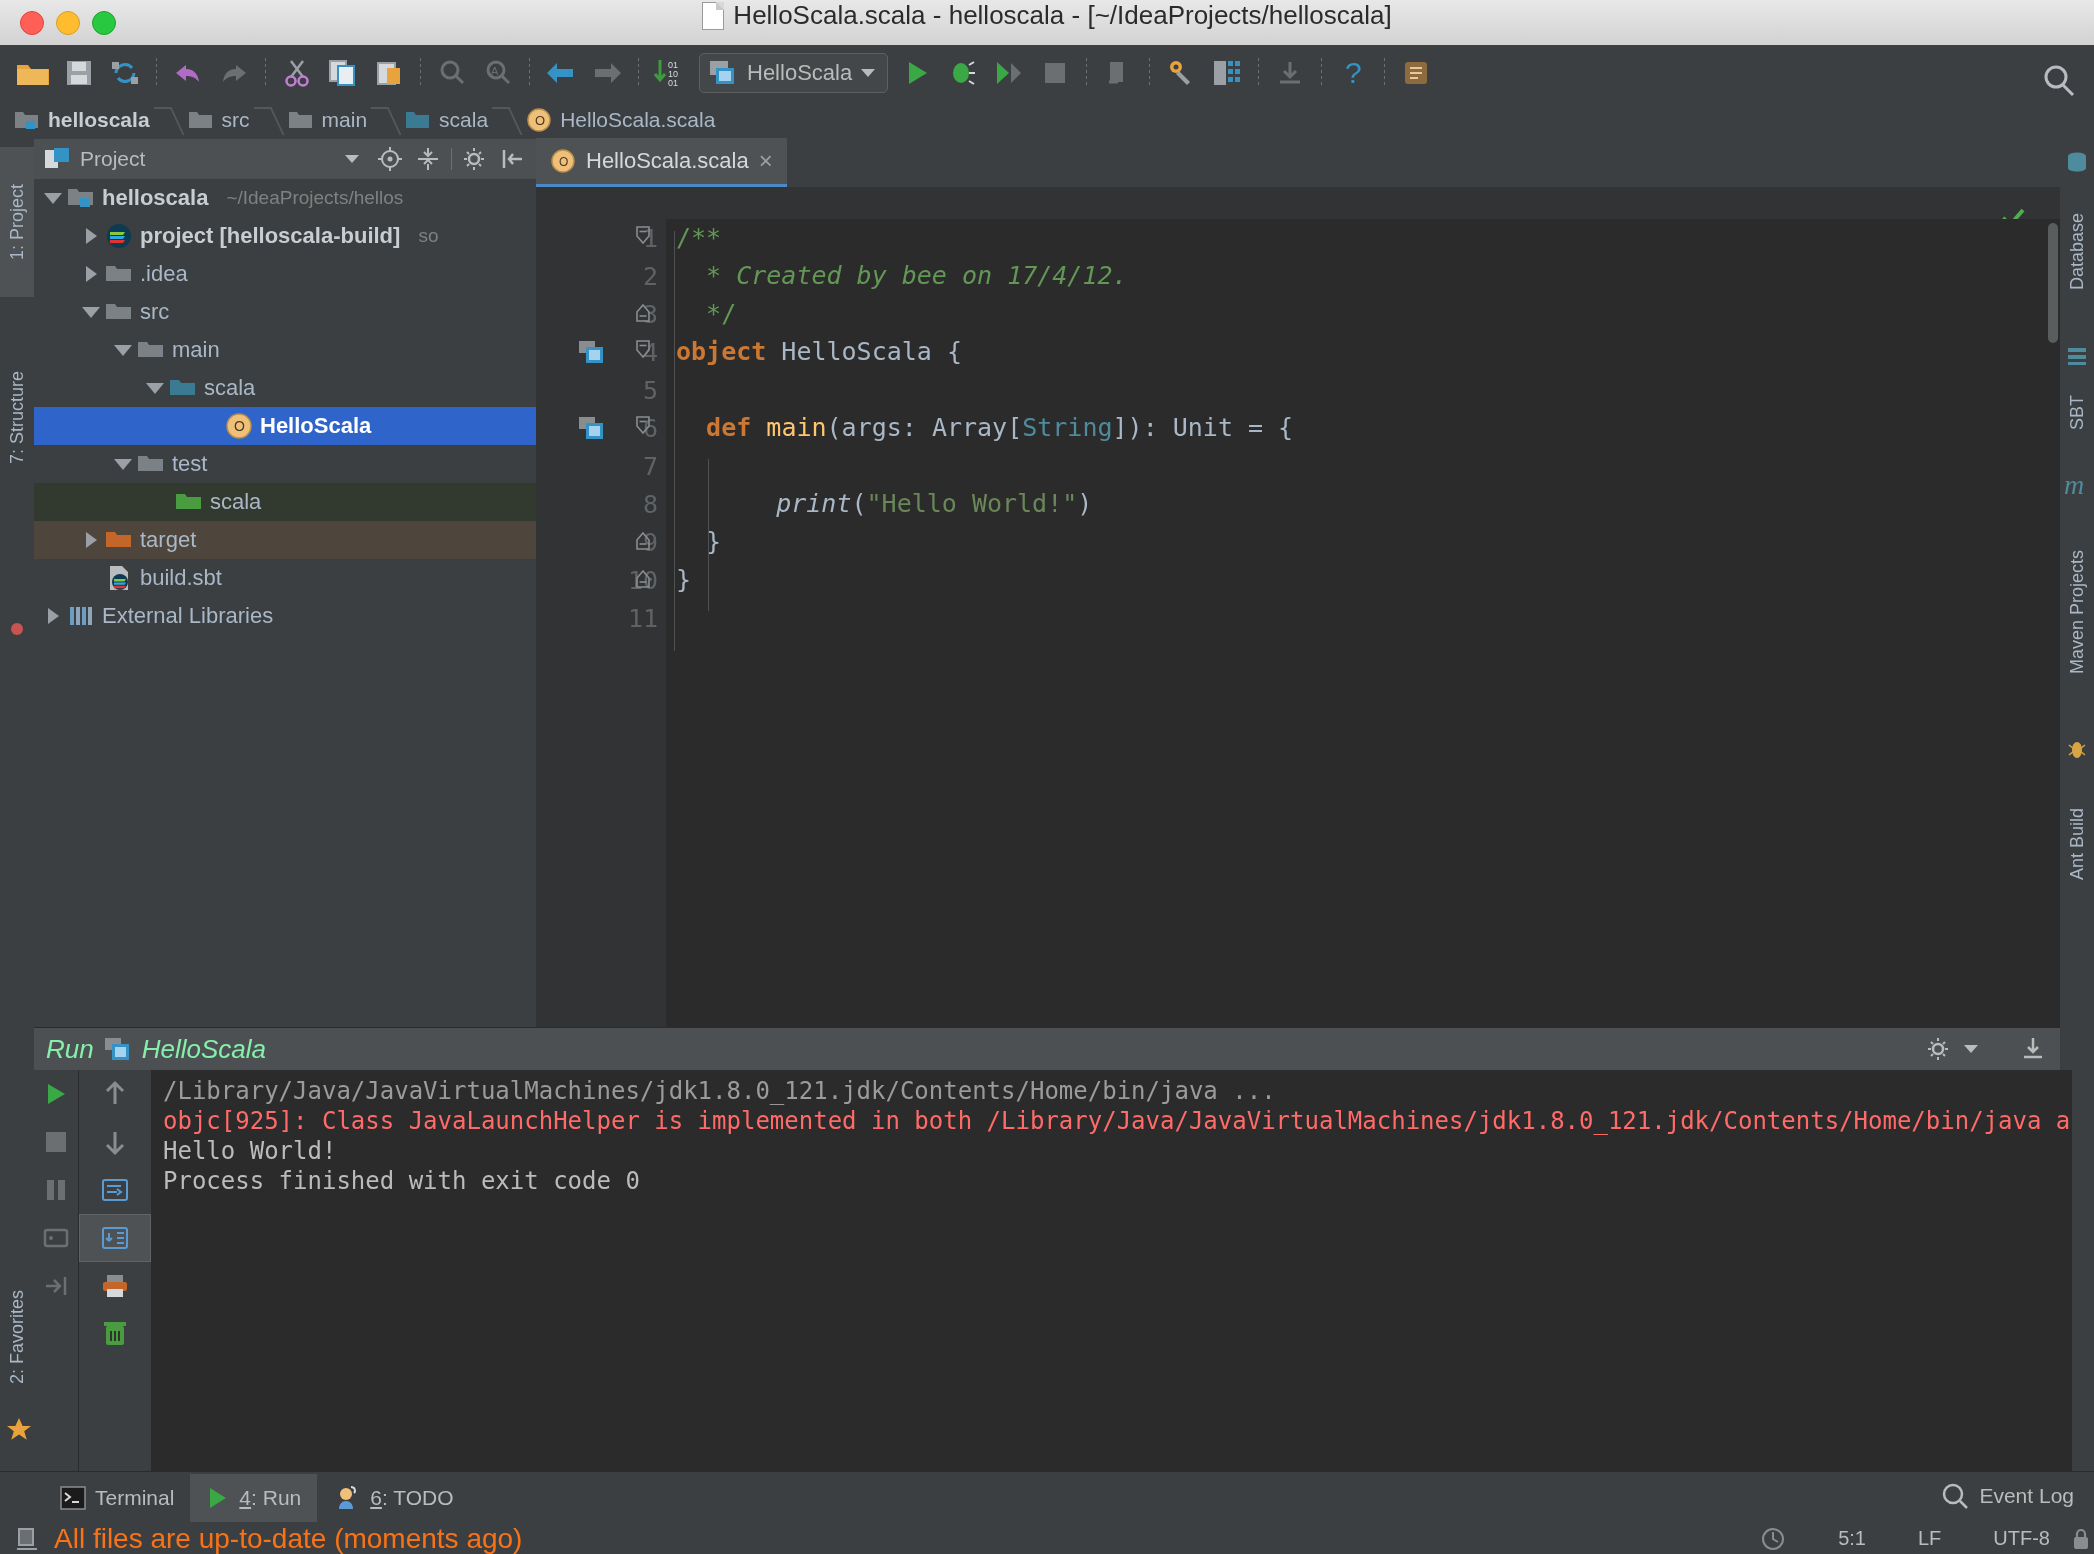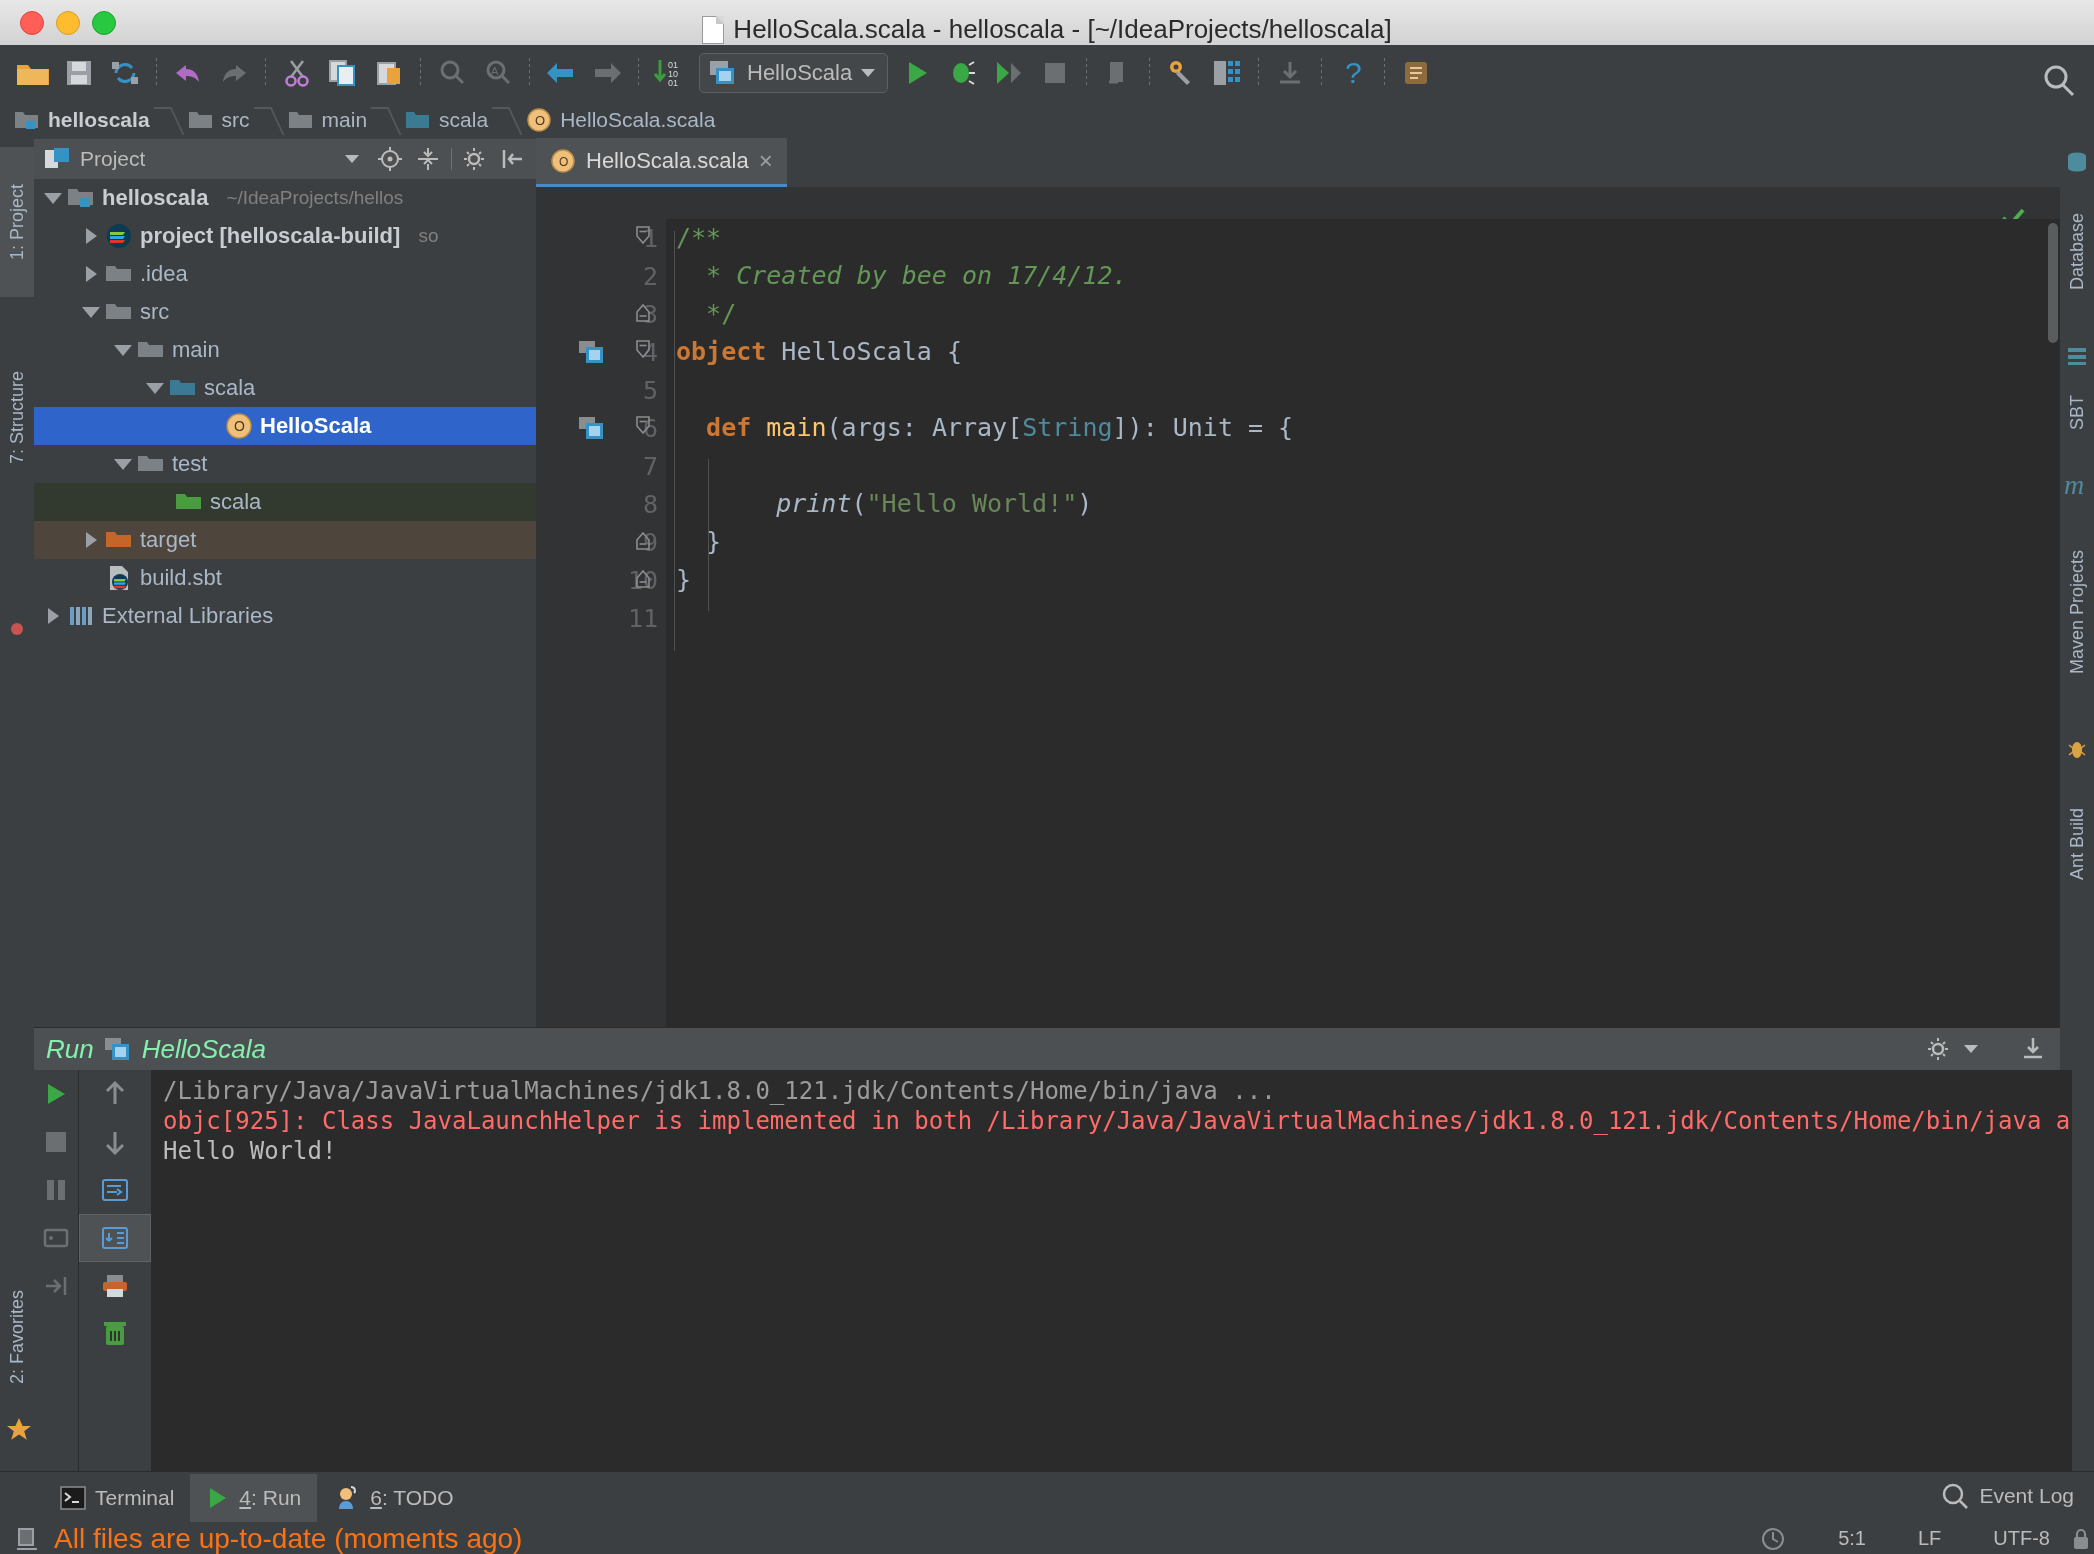--- a/index.html
+++ b/index.html
@@ -5,21 +5,21 @@
   html,body{margin:0;padding:0;background:#3c3f41;}
   body{width:2094px;height:1554px;overflow:hidden;
        font-family:"Liberation Sans",sans-serif;
        -webkit-font-smoothing:antialiased;}
   .app{position:relative;width:2094px;height:1554px;background:#3c3f41;}
 
   
   .titlebar{position:absolute;left:0;top:0;width:2094px;height:45px;
     background:linear-gradient(#e8e8e8,#d2d2d2);
     border-bottom:1px solid #b4b4b4;
-    display:flex;align-items:flex-end;}
+    display:flex;align-items:flex-start;}
   .lights{position:absolute;left:20px;top:0;height:45px;display:flex;align-items:center;gap:12px;}
   .light{width:22px;height:22px;border-radius:50%;}
   .l-red{background:#ff5f57;border:1px solid #e0443e;}
   .l-yel{background:#febc2e;border:1px solid #d89d2a;}
   .l-grn{background:#28c840;border:1px solid #1da32f;}
   .title-wrap{width:100%;display:flex;align-items:center;justify-content:center;gap:9px;}
   .title-doc-icon{width:20px;height:26px;background:#fff;border:1px solid #9a9a9a;position:relative;}
   .title-doc-icon:after{content:"";position:absolute;right:-1px;top:-1px;
     border-width:0 8px 8px 0;border-style:solid;border-color:#c8c8c8 #d8d8d8;}
   .title-text{font-size:26px;color:#2b2b2b;white-space:nowrap;}
@@ -825,20 +825,21 @@
             <rect x="2" y="2" width="22" height="4" fill="#499c3f"></rect>
             <path d="M9 11v10M13 11v10M17 11v10" stroke="#2b2b2b" stroke-width="1.8"></path>
           </svg>
         </div>
     </div>
 
     <div class="console">
       <div class="c-gray">/Library/Java/JavaVirtualMachines/jdk1.8.0_121.jdk/Contents/Home/bin/java ...</div>
       <div class="c-red">objc[925]: Class JavaLaunchHelper is implemented in both /Library/Java/JavaVirtualMachines/jdk1.8.0_121.jdk/Contents/Home/bin/java and</div>
       <div class="c-white">Hello World!</div>
+      <div class="c-white">Process finished with exit code 0</div>
     </div>
   </div>
 
   <div class="bottombar">
     <div class="btab">
       <svg width="26" height="24" viewBox="0 0 26 24">
           <rect x="1" y="1" width="24" height="22" fill="#1b1b1b" stroke="#8a8d8f" stroke-width="1.5"></rect>
           <path d="M5 7l5 4-5 4" stroke="#d6d9db" stroke-width="2" fill="none"></path>
           <path d="M12 16h7" stroke="#d6d9db" stroke-width="2"></path>
         </svg>

